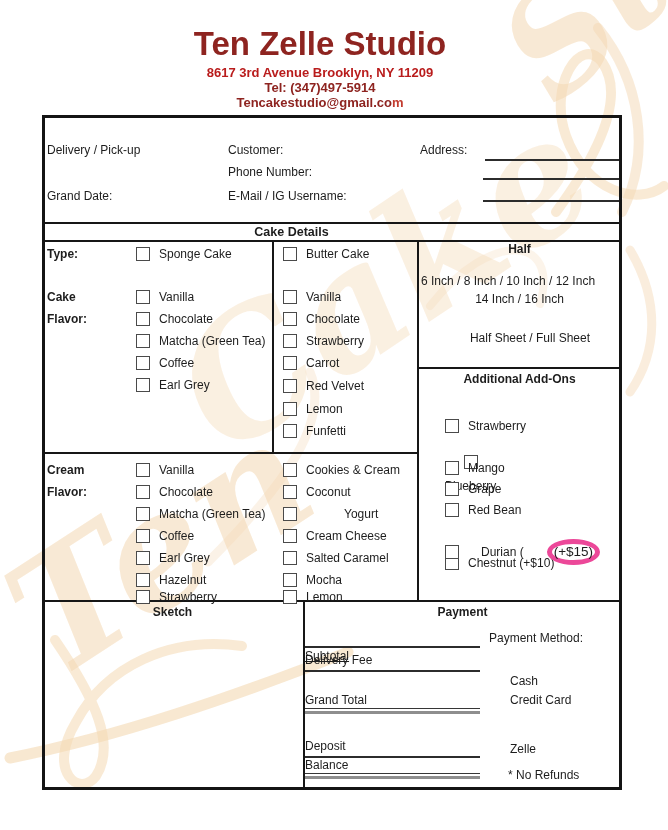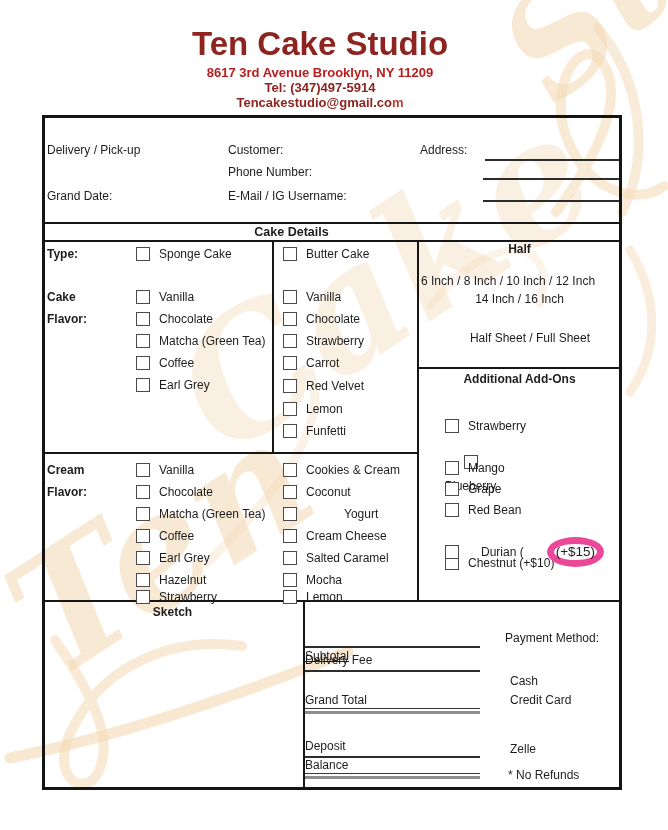--- a/index.html
+++ b/index.html
@@ -19,21 +19,21 @@
   .hline{position:absolute;height:2px;background:#161616;}
   .vline{position:absolute;width:2px;background:#161616;}
   
   .row{position:absolute;display:flex;align-items:center;gap:9px;height:16px;}
   .cb{width:12px;height:12px;border:1.6px solid #4a4a4a;background:#fff;display:inline-block;flex:0 0 auto;}
   .fill-line{position:absolute;height:2px;background:#2c2c2c;}
   .dline{position:absolute;height:2px;border-top:1.5px solid #363636;border-bottom:3px solid #8e8e8e;background:#fff;}
   .hdr{position:absolute;left:0;width:640px;text-align:center;z-index:1;}
   .hdr .title{font-size:33px;font-weight:bold;line-height:36px;}
   .hdr .sub{font-size:13px;font-weight:bold;line-height:15px;}
-  .overlay-price{font-size:13.5px;font-weight:normal;border:7px solid #ec4899;border-radius:50%;
+  .overlay-price{font-size:13.5px;font-weight:normal;border:5px solid #ec4899;border-radius:50%;
                  padding:0 2px;margin-left:1px;display:inline-block;line-height:15px;}
 </style>
 </head>
 <body>
 
 <div class="page">
 
   <div class="wm" style="left:0;top:0;width:668px;height:830px;">
     <span class="wm-word" style="left:-25px;top:555px;font-size:160px;transform:rotate(-33deg);">Ten</span>
     <span class="wm-word" style="left:140px;top:330px;font-size:165px;opacity:.38;transform:rotate(-34deg);">Cake</span>
@@ -45,21 +45,21 @@
         <path d="M 208 562 C 288 482 330 420 310 372" stroke-width="9" opacity="0.32"></path>
         <path d="M 598 28 C 640 80 652 152 622 212" stroke-width="10" opacity="0.5"></path>
         <path d="M 556 212 C 600 152 626 96 602 62 C 580 34 548 86 566 136 C 586 192 638 206 664 186" stroke-width="10" opacity="0.55"></path>
         <path d="M 630 250 C 660 300 658 352 630 392" stroke-width="9" opacity="0.45"></path>
         <path d="M 430 306 C 492 228 560 236 540 304" stroke-width="8" opacity="0.28"></path>
       </g>
     </svg>
   </div>
 
   <div class="hdr" style="top:26px;">
-    <div class="title" style="color:#8e2420;">Ten Cake Studio</div>
+    <div class="title" style="color:#8e2420;">Ten Zelle Studio</div>
     <div class="sub" style="color:#b91c1c;margin-top:3px;">8617 3rd Avenue Brooklyn, NY 11209</div>
     <div class="sub" style="color:#8e2420;">Tel: (347)497-5914</div>
     <div class="sub" style="color:#8e2420;"><span>Tencakestudio@gmail.co</span><span style="color:#c23b2e;">m</span></div>
   </div>
 
   <div class="form">
 
     <div class="hline" style="left:0;top:107px;width:580px;"></div>
     <div class="hline" style="left:0;top:125px;width:580px;"></div>
     <div class="vline" style="left:230px;top:125px;height:212px;"></div>
@@ -237,37 +237,38 @@
         <span class="t">Mocha</span>
       </div>
     <div class="row" style="left:241px;top:474px;">
         <span class="cb"></span>
         <span class="t">Lemon</span>
       </div>
 
     <div class="abs t b center" style="left:0;top:489px;width:261px;">Sketch</div>
     <div class="abs" style="left:2px;top:507px;width:257px;height:166px;"></div>
 
+    <div class="abs t b center" style="left:261px;top:489px;width:319px;">Payment</div>
 
     <div class="abs t" style="left:263px;top:533px;text-decoration:underline;">Subtotal</div>
     <div class="fill-line" style="left:263px;top:531px;width:175px;"></div>
 
     <div class="abs t" style="left:263px;top:537px;">Delivery Fee</div>
     <div class="fill-line" style="left:263px;top:555px;width:175px;"></div>
 
     <div class="abs t" style="left:263px;top:577px;">Grand Total</div>
     <div class="dline" style="left:263px;top:593px;width:175px;"></div>
 
     <div class="abs t" style="left:263px;top:623px;">Deposit</div>
     <div class="fill-line" style="left:263px;top:641px;width:175px;"></div>
 
     <div class="abs t" style="left:263px;top:642px;">Balance</div>
     <div class="dline" style="left:263px;top:658px;width:175px;"></div>
 
-    <div class="abs t" style="left:463px;top:515px;">Payment Method:</div>
+    <div class="abs t" style="left:447px;top:515px;">Payment Method:</div>
     <div class="abs t" style="left:468px;top:558px;">Cash</div>
     <div class="abs t" style="left:468px;top:577px;">Credit Card</div>
     <div class="abs t" style="left:468px;top:600px;margin-top:26px;">Zelle</div>
     <div class="abs t" style="left:466px;top:652px;">* No Refunds</div>
 
     <div class="outer-border"></div>
   </div>
 
 </div>
 

